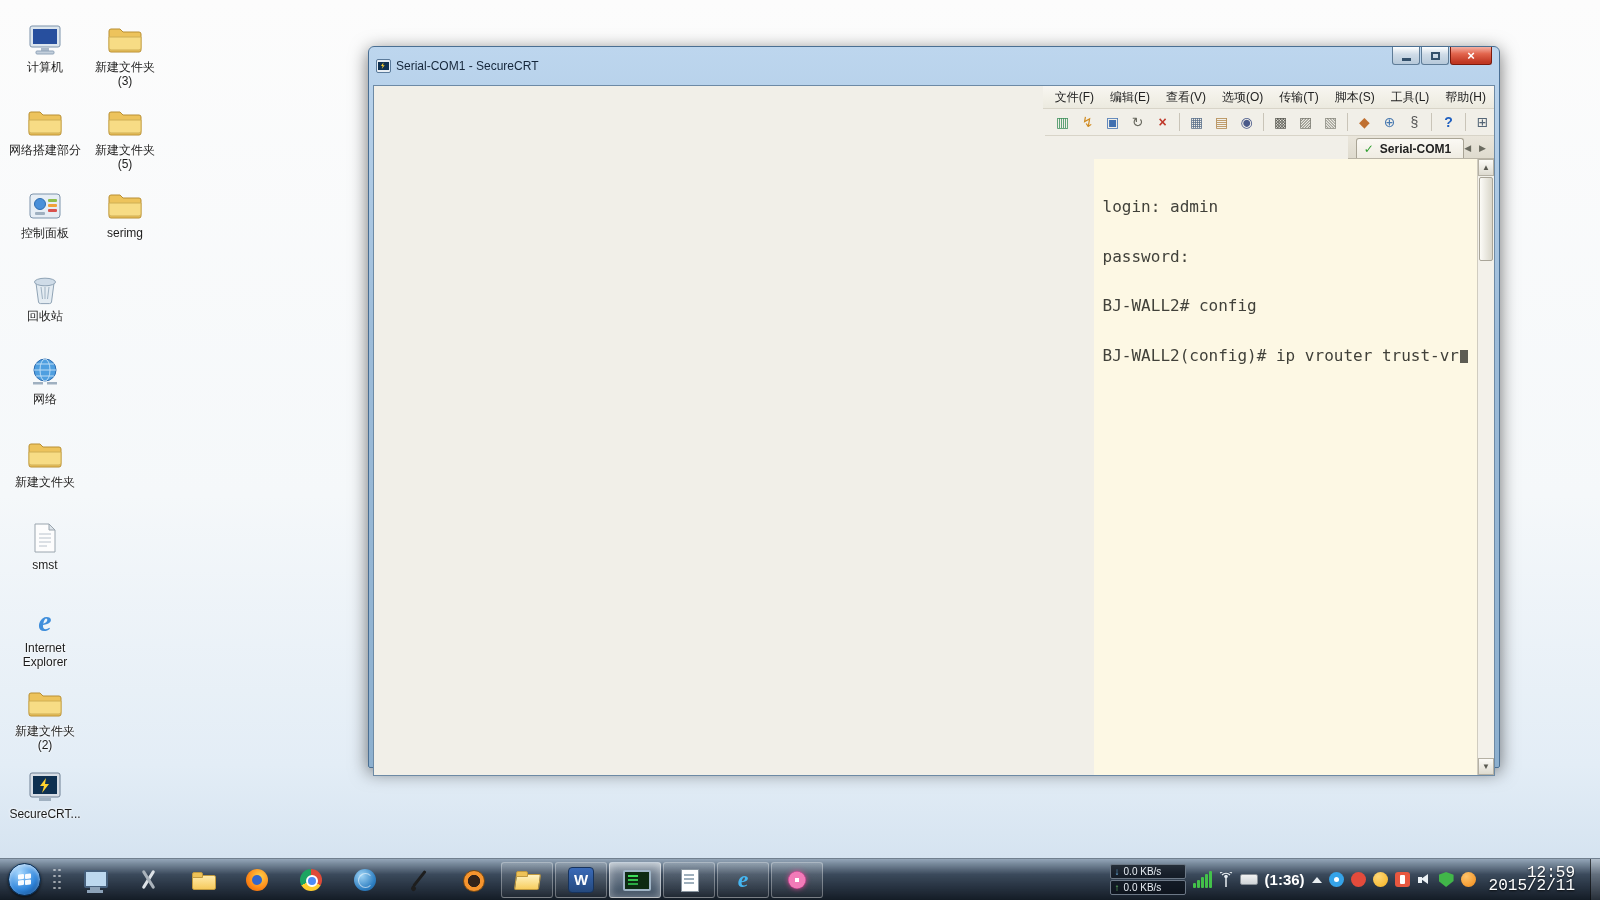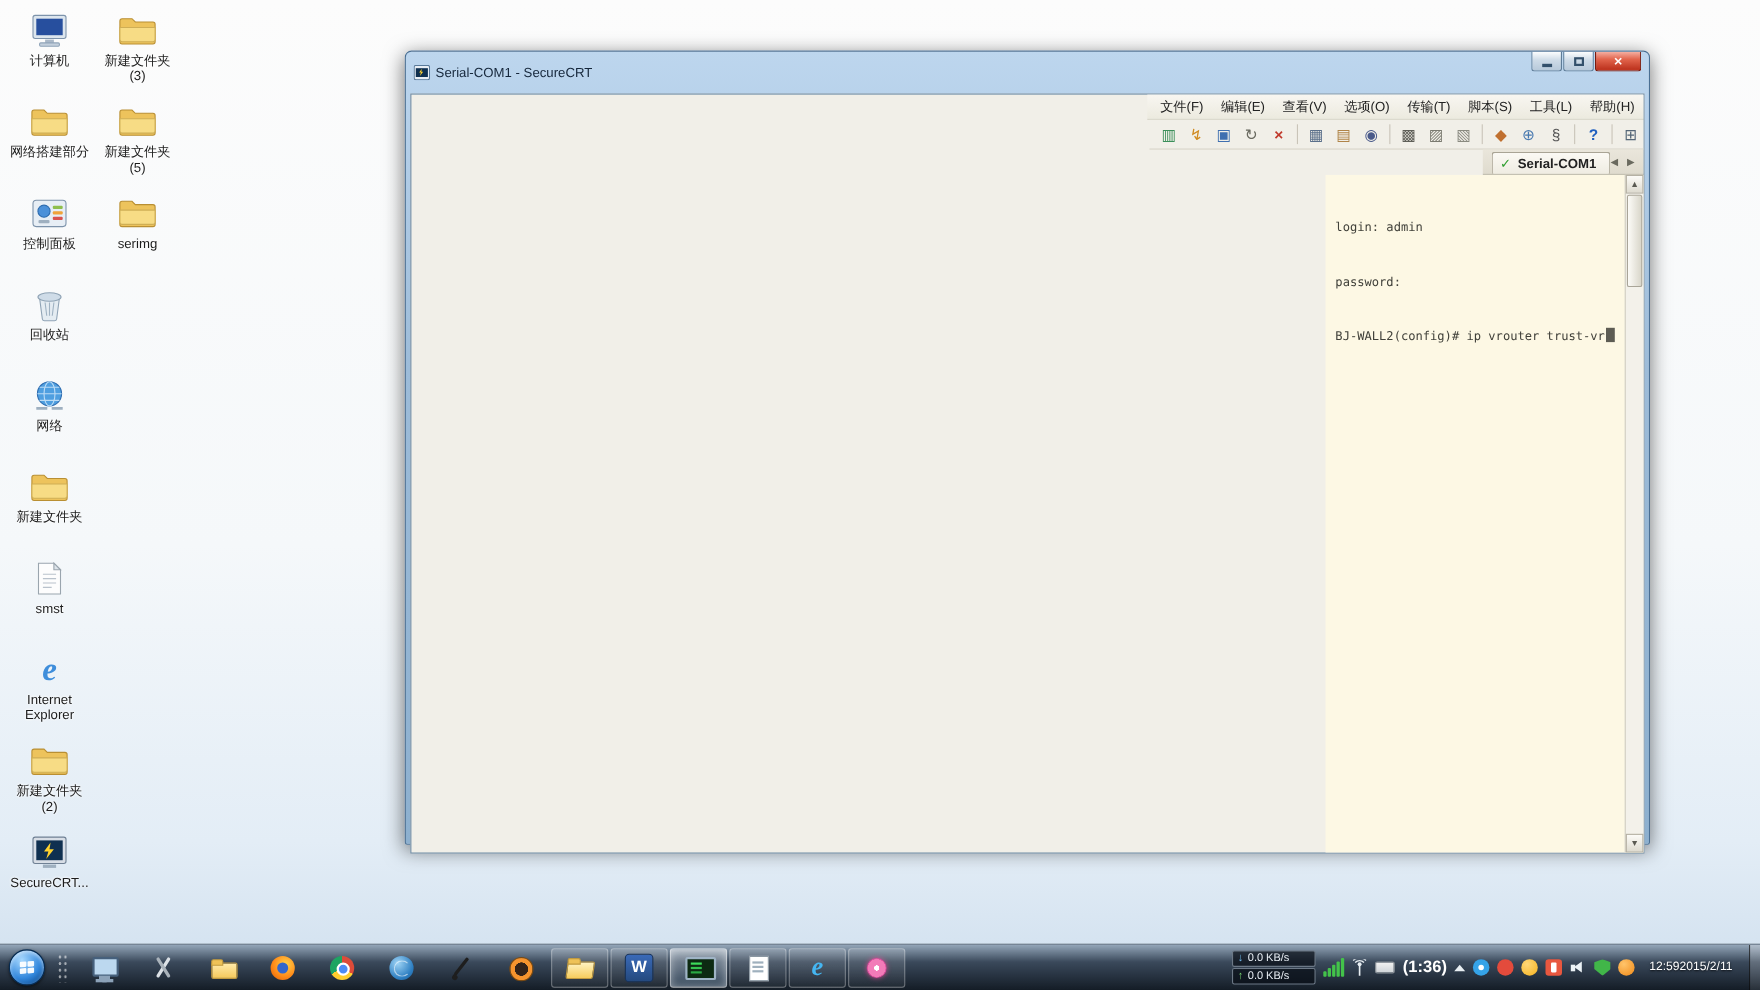--- a/index.html
+++ b/index.html
@@ -2,21 +2,21 @@
 <html><head>
 <meta charset="utf-8">
 <style>
   html,body{margin:0;padding:0;background:#222;}
   *{box-sizing:border-box;}
   .screen{position:relative;width:1600px;height:900px;overflow:hidden;
     font-family:"Liberation Sans","DejaVu Sans",sans-serif;
     background:linear-gradient(180deg,#fcfcfc 0%,#f5f8fa 55%,#e3edf6 85%,#cfdfee 100%);}
 
   
-  .desktop-icons{position:absolute;left:6px;top:10px;display:grid;
+  .desktop-icons{position:absolute;left:6px;top:22px;display:grid;
     grid-template-rows:repeat(10,83px);grid-auto-flow:column;grid-auto-columns:78px;column-gap:2px;}
   .dicon{width:78px;display:flex;flex-direction:column;align-items:center;text-align:center;cursor:default;}
   .dic{height:36px;display:flex;align-items:center;justify-content:center;}
   .dlabel{font-size:12px;color:#1c1c1c;line-height:14px;margin-top:2px;max-width:76px;
     text-shadow:0 0 3px #fff,0 0 3px #fff;}
   .ie-e{font:italic bold 30px "Liberation Serif",serif;color:#3f8edb;line-height:30px;}
 
   
   .scrt-window{position:absolute;left:368px;top:46px;width:1132px;height:722px;
     background:linear-gradient(180deg,#bdd6ee,#9dbcd9 40%,#8db0cf);
@@ -53,21 +53,21 @@
     align-items:flex-end;padding:0 4px;border-bottom:1px solid #b9b4a6;flex:none;}
   .tab{height:20px;display:flex;align-items:center;background:linear-gradient(180deg,#fbf9f4,#efece2);
     border:1px solid #a9a495;border-bottom:none;border-radius:3px 3px 0 0;padding:0 12px 0 7px;
     font-size:12px;font-weight:bold;color:#222;margin-left:4px;}
   .tabcheck{color:#2f9e2f;font-weight:bold;margin-right:6px;font-size:12px;}
   .tab-nav{margin-left:auto;display:flex;align-items:center;gap:8px;color:#6a6a5f;
     font-size:9px;margin-bottom:5px;padding-right:4px;}
 
   .term-wrap{flex:1;display:flex;min-height:0;background:#fdf8e4;}
   .terminal{flex:1;padding:7px 9px;font-family:"DejaVu Sans Mono","Liberation Mono",monospace;
-    font-size:11px;line-height:16.5px;color:#41413a;white-space:pre;overflow:hidden;}
+    font-size:16px;line-height:16.5px;color:#41413a;white-space:pre;overflow:hidden;}
   .cursor{display:inline-block;width:8px;height:13px;background:#41413a;vertical-align:-2px;margin-left:1px;opacity:.85;}
   .vscroll{width:17px;background:#f3f1ea;border-left:1px solid #d0ccc0;display:flex;flex-direction:column;flex:none;}
   .sarrow{height:17px;display:flex;align-items:center;justify-content:center;font-size:8px;color:#5a5a52;
     background:linear-gradient(180deg,#fcfbf7,#dedbd0);border:1px solid #b5b1a4;flex:none;}
   .sarrow.down{margin-top:auto;}
   .sthumb{height:84px;margin:1px;background:linear-gradient(90deg,#fcfbf7,#d9d6ca);
     border:1px solid #a9a598;border-radius:2px;flex:none;}
 
   .statusbar{height:20px;display:flex;align-items:center;background:#f1efe8;font-size:11px;
     color:#333;padding:0 8px;border-top:1px solid #cdc9bd;flex:none;}
@@ -148,22 +148,22 @@
   .tri-msg::after{content:"";position:absolute;left:5px;top:5px;width:5px;height:5px;border-radius:50%;background:#fff;}
   .tri-alert{background:#e34b3c;border-radius:50%;}
   .tri-sogou{background:radial-gradient(circle at 35% 30%,#ffd878,#f5b21f);border-radius:50%;}
   .tri-phone{background:#e8573f;border-radius:3px;}
   .tri-phone::after{content:"";position:absolute;left:5px;top:3px;width:5px;height:9px;background:#fff;border-radius:1px;}
   .tri-volume::before{content:"";position:absolute;left:1px;top:4.5px;width:4px;height:6px;background:#ecf2f6;}
   .tri-volume::after{content:"";position:absolute;left:4px;top:2px;border-top:5.5px solid transparent;
     border-bottom:5.5px solid transparent;border-right:7px solid #ecf2f6;}
   .tri-shield{background:#41b649;clip-path:polygon(50% 0,100% 18%,100% 60%,50% 100%,0 60%,0 18%);}
   .tri-ball{background:radial-gradient(circle at 35% 30%,#ffc46b,#f08a18);border-radius:50%;}
-  .clock{display:flex;flex-direction:row;align-items:flex-end;justify-content:center;color:#fff;
-    font-size:11px;line-height:13px;padding:0 6px 0 6px;text-shadow:0 1px 2px rgba(0,0,0,.8);}
+  .clock{display:flex;flex-direction:column;align-items:flex-end;justify-content:center;color:#fff;
+    font-size:16px;line-height:13px;padding:0 6px 0 6px;text-shadow:0 1px 2px rgba(0,0,0,.8);font-family:Liberation Mono, monospace;}
   .show-desktop{width:10px;height:42px;border-left:1px solid rgba(0,0,0,.65);margin-left:2px;
     background:linear-gradient(180deg,rgba(255,255,255,.28),rgba(255,255,255,.08));}
 </style>
 </head>
 <body>
 
 <div class="screen">
 
   <div class="desktop-icons">
 
@@ -409,20 +409,21 @@
         <div class="tab-nav">
           <span>◀</span>
           <span>▶</span>
         </div>
       </div>
 
       <div class="term-wrap">
         <div class="terminal">
           <div class="tline">login: admin</div>
           <div class="tline">password:</div>
+          <div class="tline">BJ-WALL2# config</div>
           <div class="tline"><span>BJ-WALL2(config)# ip vrouter trust-vr</span><span class="cursor"></span></div>
         </div>
         <div class="vscroll">
           <div class="sarrow">▲</div>
           <div class="sthumb"></div>
           <div class="sarrow down">▼</div>
         </div>
       </div>
 
     </div>

